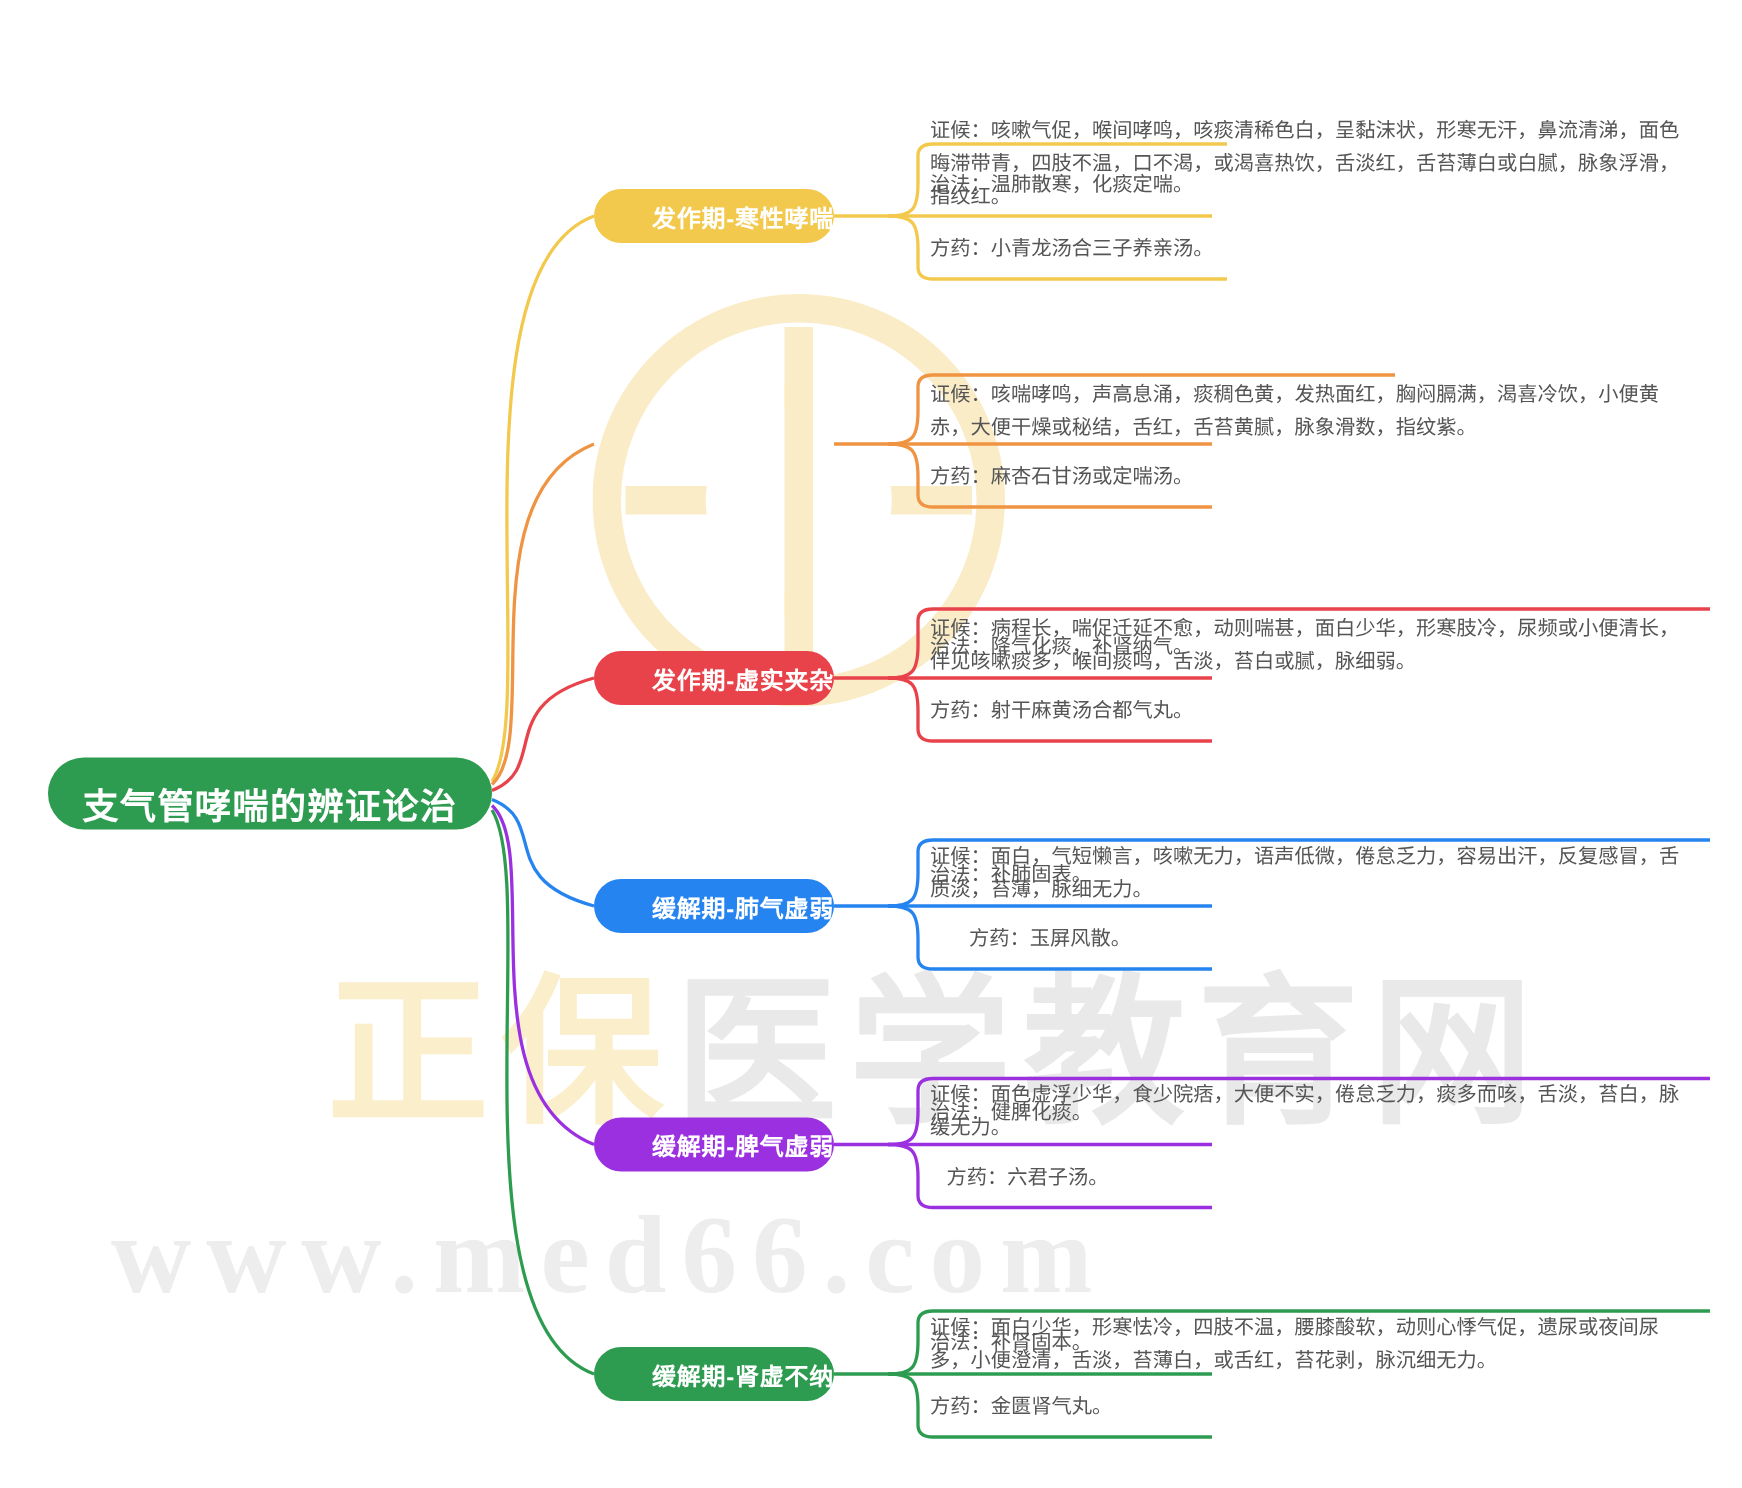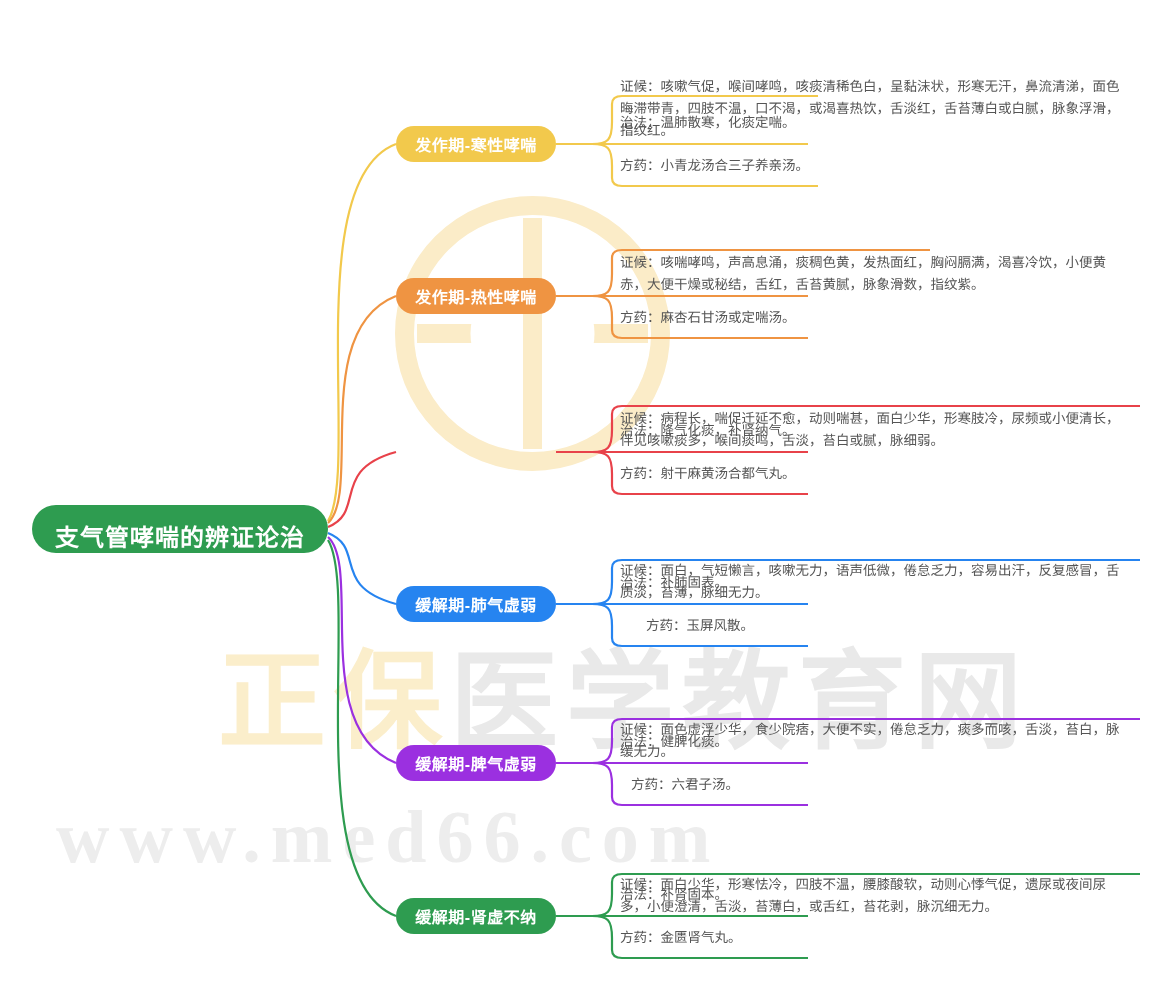--- a/index.html
+++ b/index.html
@@ -16,21 +16,21 @@
   
   .wm{position:absolute;pointer-events:none;user-select:none;}
   #wm-logo{left:395px;top:196px;width:275px;height:275px;}
   #wm-brand{
     left:218px;top:648px;width:760px;
     font-size:108px;font-weight:bold;letter-spacing:8px;
     color:#e9e9e9;line-height:1;white-space:nowrap;
   }
   #wm-brand .hl{color:#fbeecb;}
   #wm-url{
-    left:56px;top:800px;width:920px;
+    left:74px;top:800px;width:920px;
     font-size:74px;font-weight:bold;letter-spacing:10px;
     color:#ededed;line-height:1;white-space:nowrap;
     font-family:"Liberation Serif","DejaVu Serif",serif;
   }
 
   
   #links{position:absolute;left:0;top:0;width:1161px;height:992px;}
   #links path{fill:none;stroke-width:2.2;}
 
   
@@ -38,21 +38,21 @@
     position:absolute;left:32px;top:505px;
     width:296px;height:48px;
     background:#2e9c50;border-radius:24px;
     display:flex;align-items:flex-end;justify-content:center;
     color:#ffffff;font-size:24px;font-weight:bold;letter-spacing:1px;
     box-sizing:border-box;
   }
   .branch-node{
     position:absolute;width:160px;height:36px;
     border-radius:18px;
-    display:flex;align-items:center;justify-content:center;
+    display:flex;align-items:center;justify-content:flex-end;
     color:#ffffff;font-size:16px;font-weight:bold;letter-spacing:.5px;
     box-sizing:border-box;white-space:nowrap;
   }
 
   
   .detail{
     position:absolute;
     font-size:13.5px;line-height:22px;color:#555555;
     box-sizing:border-box;
     white-space:normal;
@@ -123,26 +123,26 @@
     <span>支气管哮喘的辨证论治</span>
   </div>
 
   <div class="branch-node" style="left:396px;top:126px;background:#f2c94c;">
     <span>发作期-寒性哮喘</span>
   </div>
   <div class="detail sym" style="left:614px;top:40px;">证候：咳嗽气促，喉间哮鸣，咳痰清稀色白，呈黏沫状，形寒无汗，鼻流清涕，面色晦滞带青，四肢不温，口不渴，或渴喜热饮，舌淡红，舌苔薄白或白腻，脉象浮滑，指纹红。</div>
   <div class="detail small" style="left:614px;top:112px;">治法：温肺散寒，化痰定喘。</div>
   <div class="detail small" style="left:614px;top:155px;">方药：小青龙汤合三子养亲汤。</div>
 
-  <div class="branch-node" style="left:396px;top:278px;background:#ef9442;">
-    <span>发作期-热性哮喘</span>
-  </div>
   <div class="detail sym" style="left:614px;top:216px;">证候：咳喘哮鸣，声高息涌，痰稠色黄，发热面红，胸闷膈满，渴喜冷饮，小便黄赤，大便干燥或秘结，舌红，舌苔黄腻，脉象滑数，指纹紫。</div>
   <div class="detail small" style="left:614px;top:307px;">方药：麻杏石甘汤或定喘汤。</div>
 
+  <div class="branch-node" style="left:396px;top:434px;background:#e8424a;">
+    <span>发作期-虚实夹杂</span>
+  </div>
   <div class="detail sym" style="left:614px;top:372px;">证候：病程长，喘促迁延不愈，动则喘甚，面白少华，形寒肢冷，尿频或小便清长，伴见咳嗽痰多，喉间痰鸣，舌淡，苔白或腻，脉细弱。</div>
   <div class="detail small" style="left:614px;top:420px;">治法：降气化痰，补肾纳气。</div>
   <div class="detail small" style="left:614px;top:463px;">方药：射干麻黄汤合都气丸。</div>
 
   <div class="branch-node" style="left:396px;top:586px;background:#2684f0;">
     <span>缓解期-肺气虚弱</span>
   </div>
   <div class="detail sym" style="left:614px;top:524px;">证候：面白，气短懒言，咳嗽无力，语声低微，倦怠乏力，容易出汗，反复感冒，舌质淡，苔薄，脉细无力。</div>
   <div class="detail small" style="left:614px;top:572px;">治法：补肺固表。</div>
   <div class="detail small" style="left:640px;top:615px;">方药：玉屏风散。</div>

